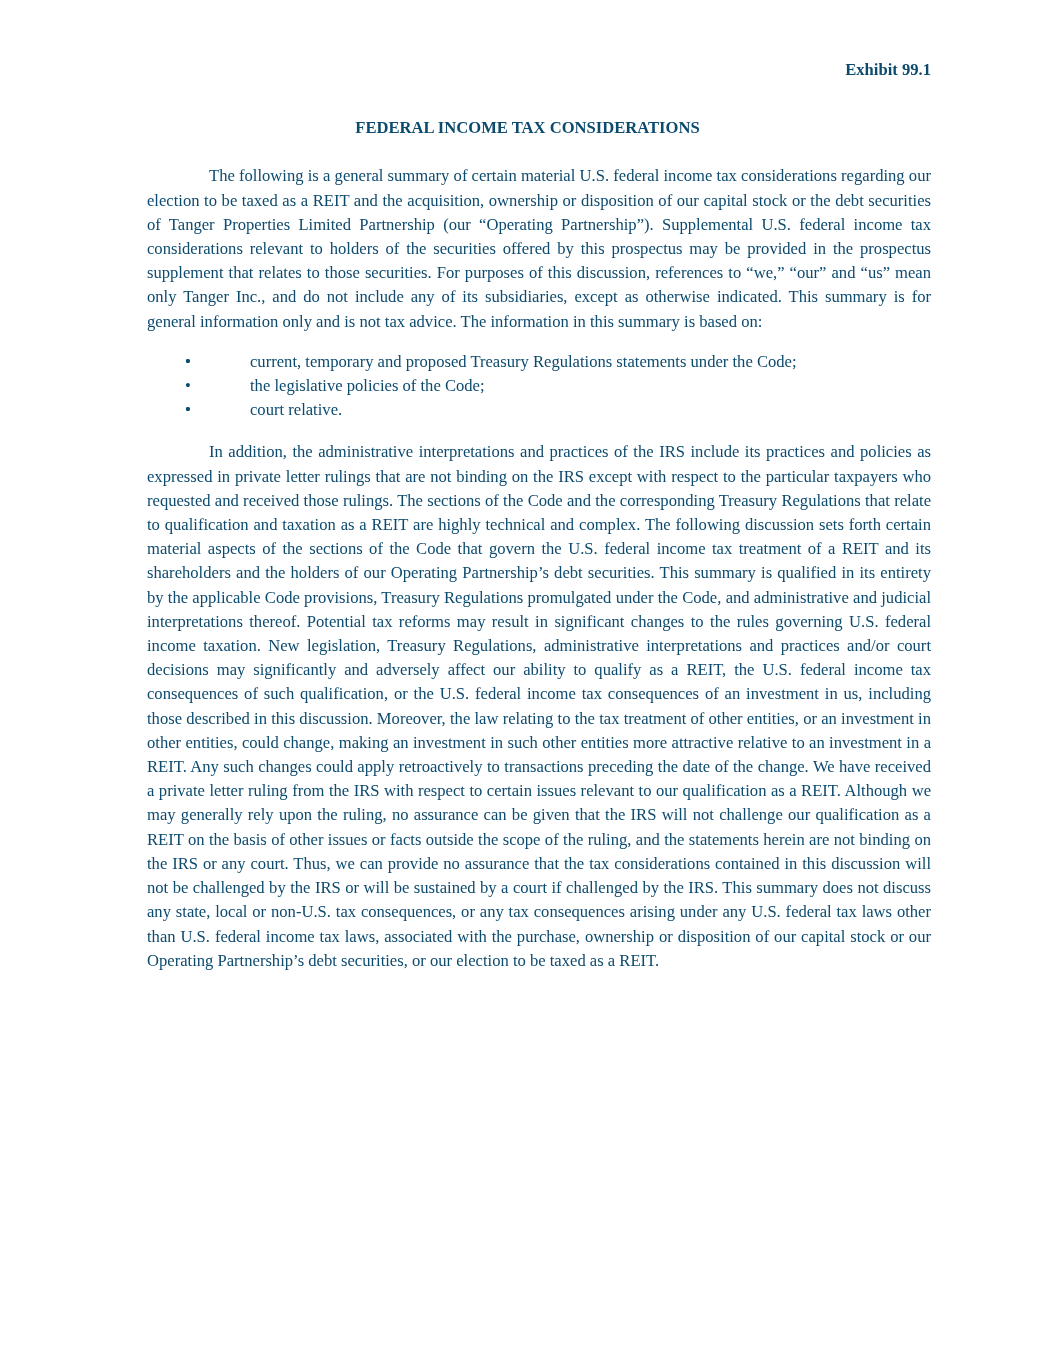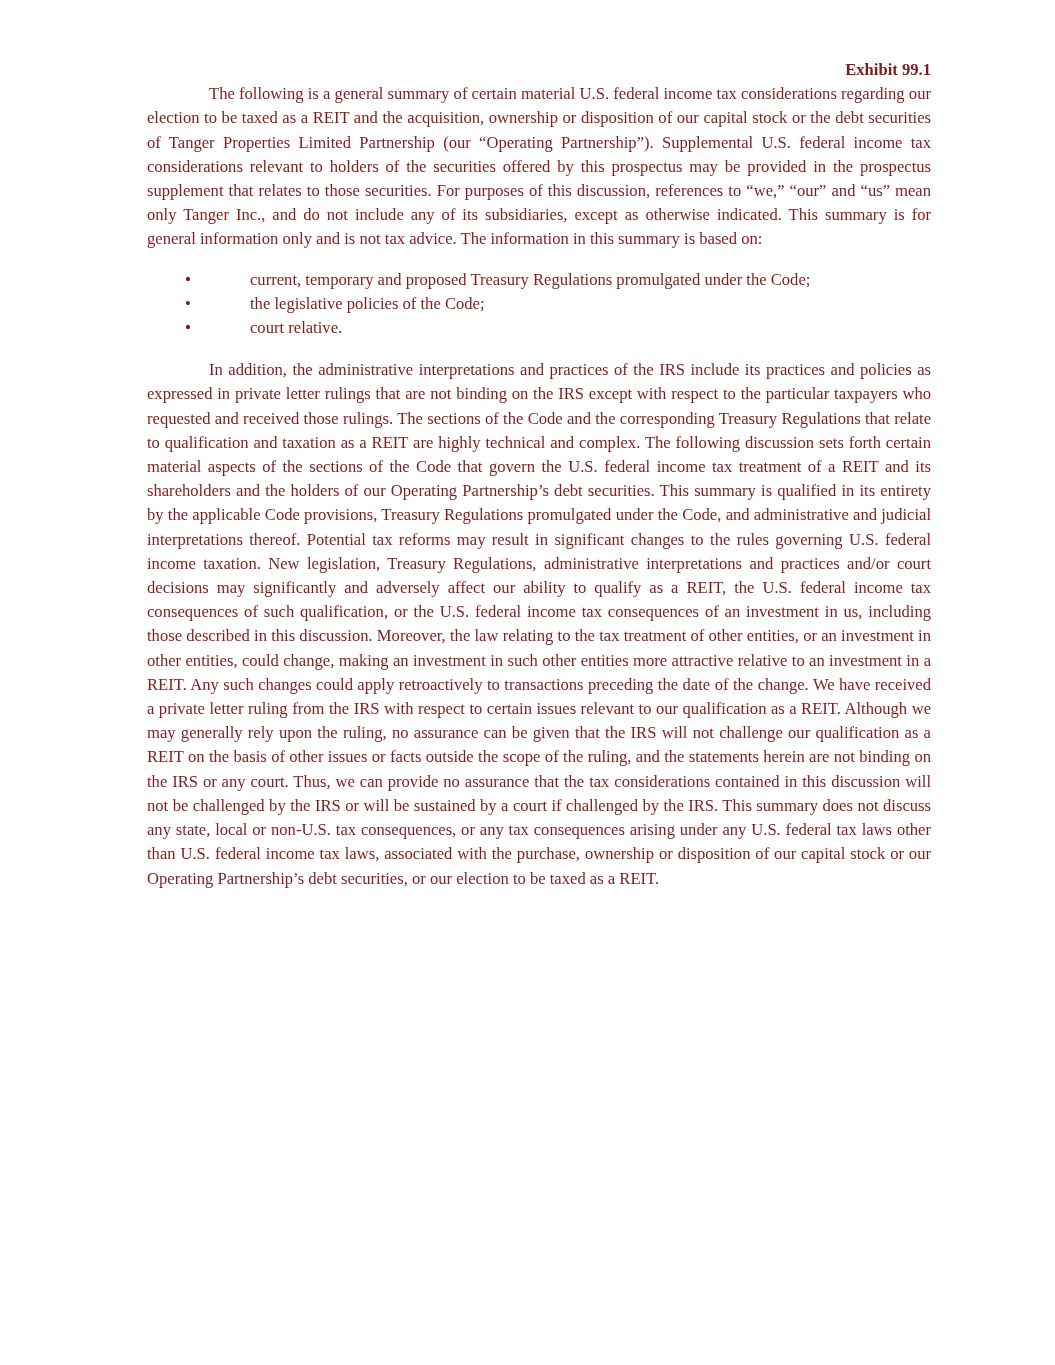--- a/index.html
+++ b/index.html
@@ -5,21 +5,21 @@
   html, body {
     margin: 0;
     padding: 0;
     background: #ffffff;
   }
   .page {
     width: 1055px;
     height: 1365px;
     box-sizing: border-box;
     background: #ffffff;
-    color: #7f1d1d;
+    color: #0c4a6e;
     font-family: "Liberation Serif", "DejaVu Serif", serif;
     font-size: 16.6px;
     line-height: 24.2px;
     padding: 58px 124px 0 124px;
     overflow: hidden;
   }
   .exhibit-label {
     text-align: right;
     font-weight: bold;
   }
@@ -54,30 +54,31 @@
     top: 0;
   }
 </style>
 </head>
 <body>
 
 <div class="page">
 
   <div class="exhibit-label">Exhibit 99.1</div>
 
+  <div class="doc-title">FEDERAL INCOME TAX CONSIDERATIONS</div>
 
   <p class="para indent">The following is a general summary of certain material U.S. federal income tax considerations regarding our election to be taxed as a REIT and the acquisition, ownership or disposition of our capital stock or the debt securities of Tanger Properties Limited Partnership (our “Operating Partnership”). Supplemental U.S. federal income tax considerations relevant to holders of the securities offered by this prospectus may be provided in the prospectus supplement that relates to those securities. For purposes of this discussion, references to “we,” “our” and “us” mean only Tanger Inc., and do not include any of its subsidiaries, except as otherwise indicated. This summary is for general information only and is not tax advice. The information in this summary is based on:</p>
 
   <ul class="bullet-list">
     <li>
       <span class="bullet-glyph">•</span>
     </li>
     <li>
       <span class="bullet-glyph">•</span>
-      <span>current, temporary and proposed Treasury Regulations promulgated under the Code;</span>
+      <span>current, temporary and proposed Treasury Regulations statements under the Code;</span>
     </li>
     <li>
       <span class="bullet-glyph">•</span>
       <span>the legislative policies of the Code;</span>
     </li>
     <li>
       <span class="bullet-glyph">•</span>
     </li>
     <li>
       <span class="bullet-glyph">•</span>

